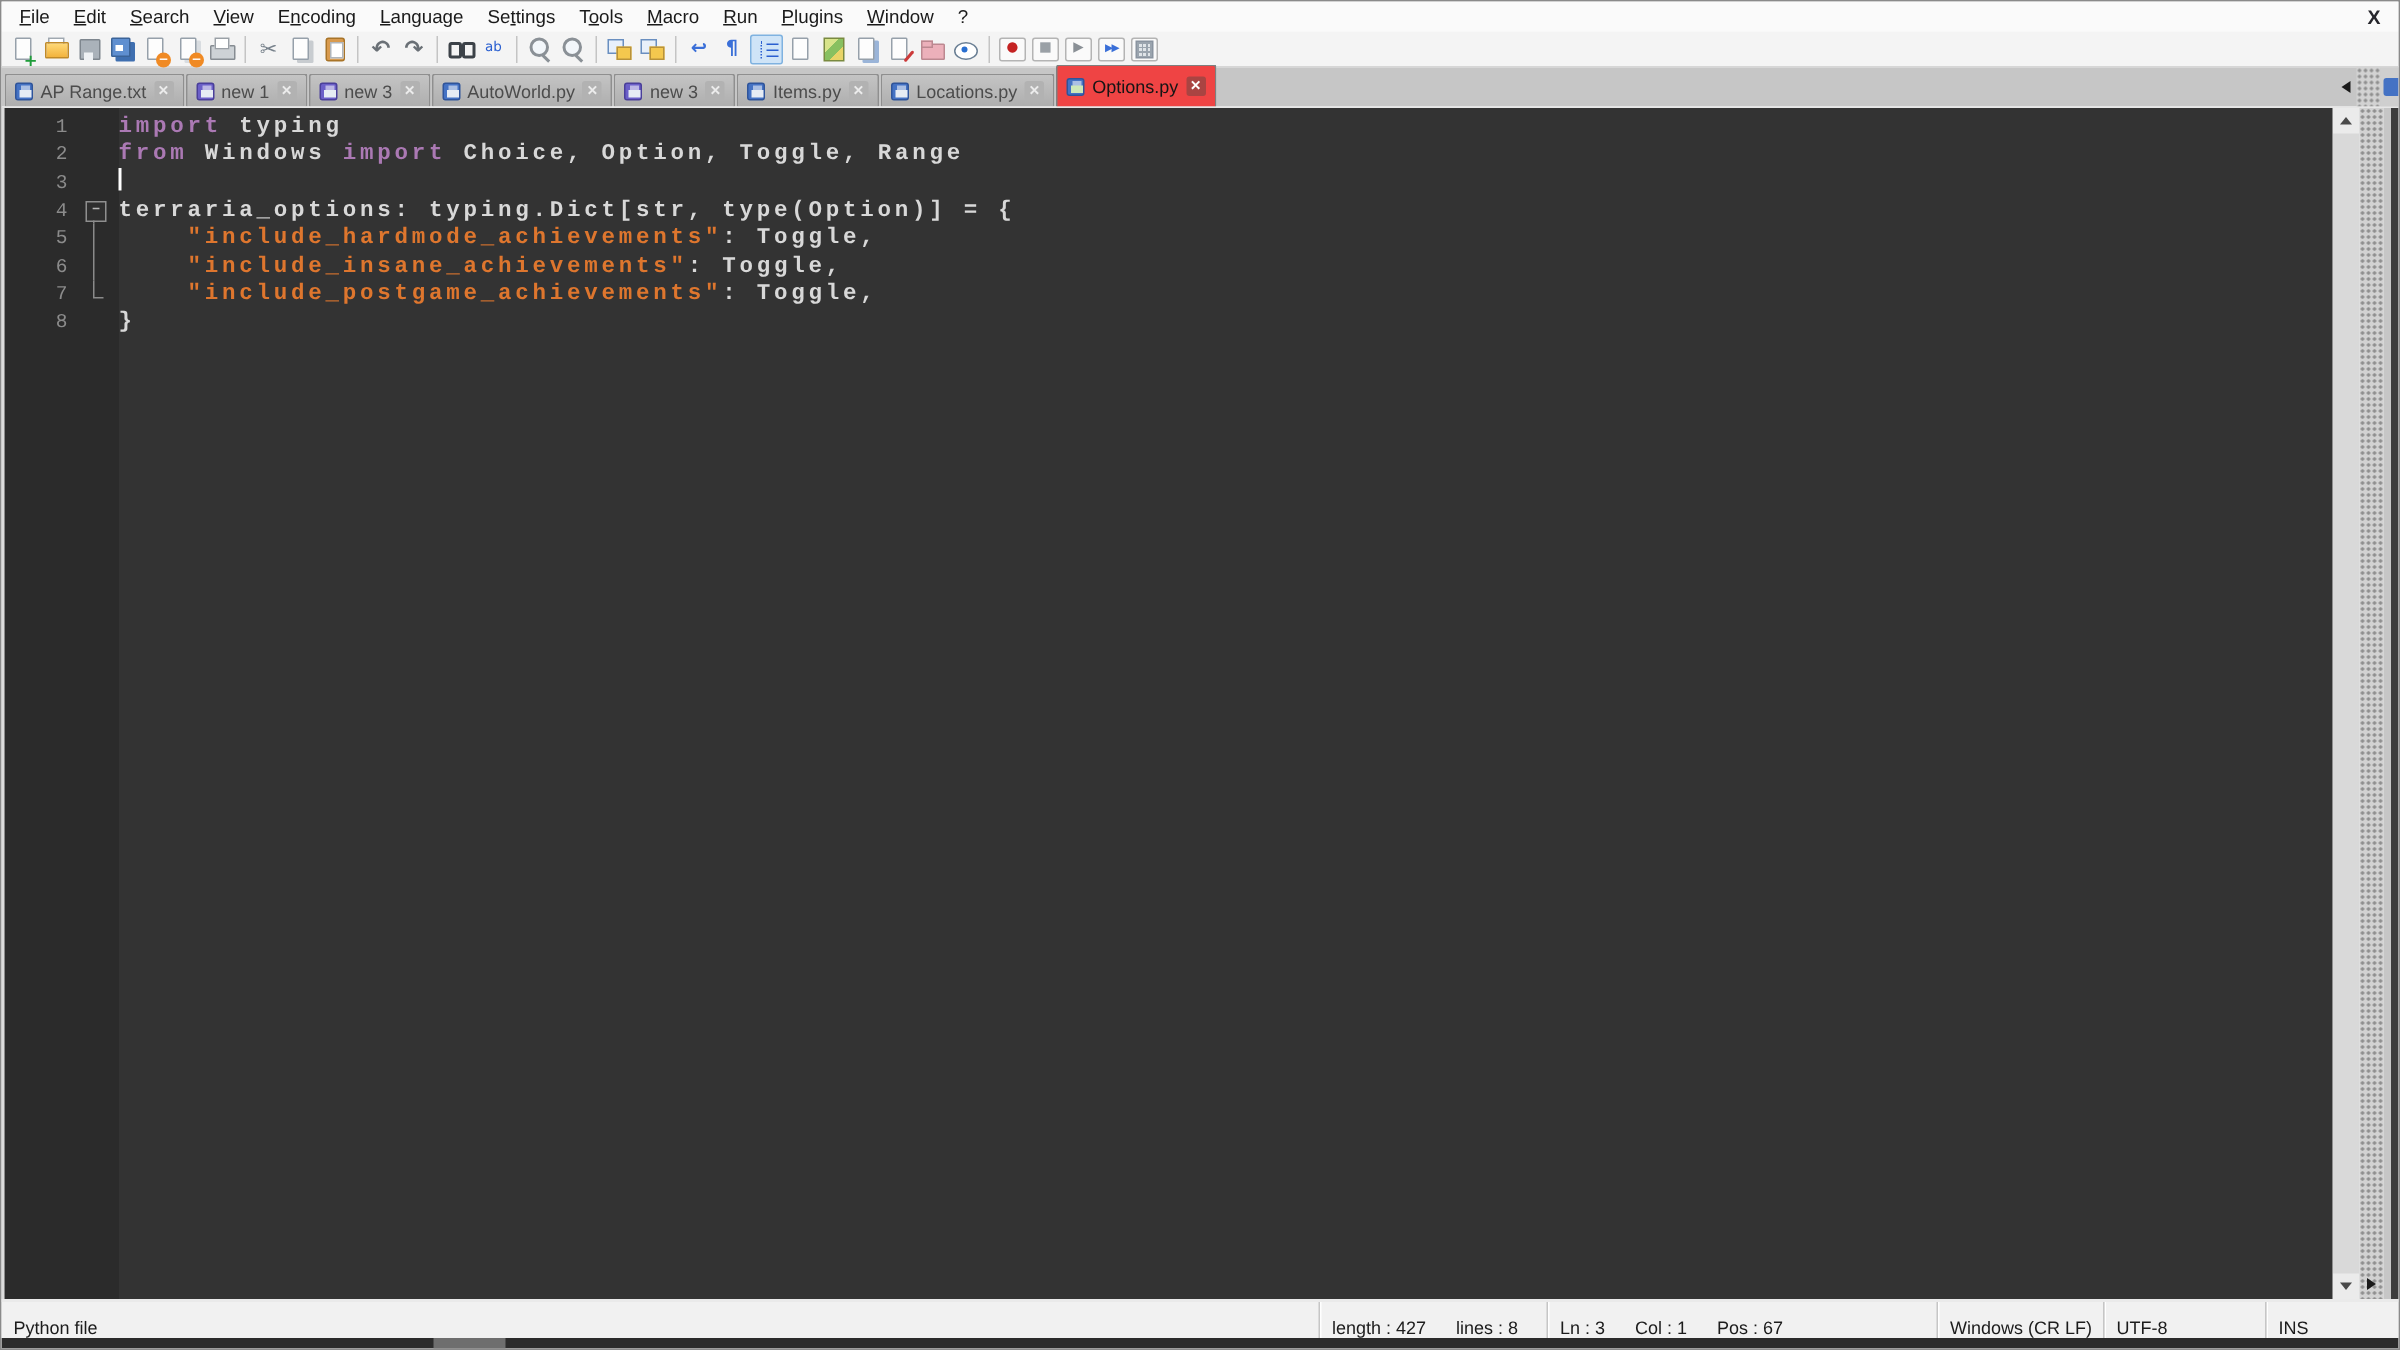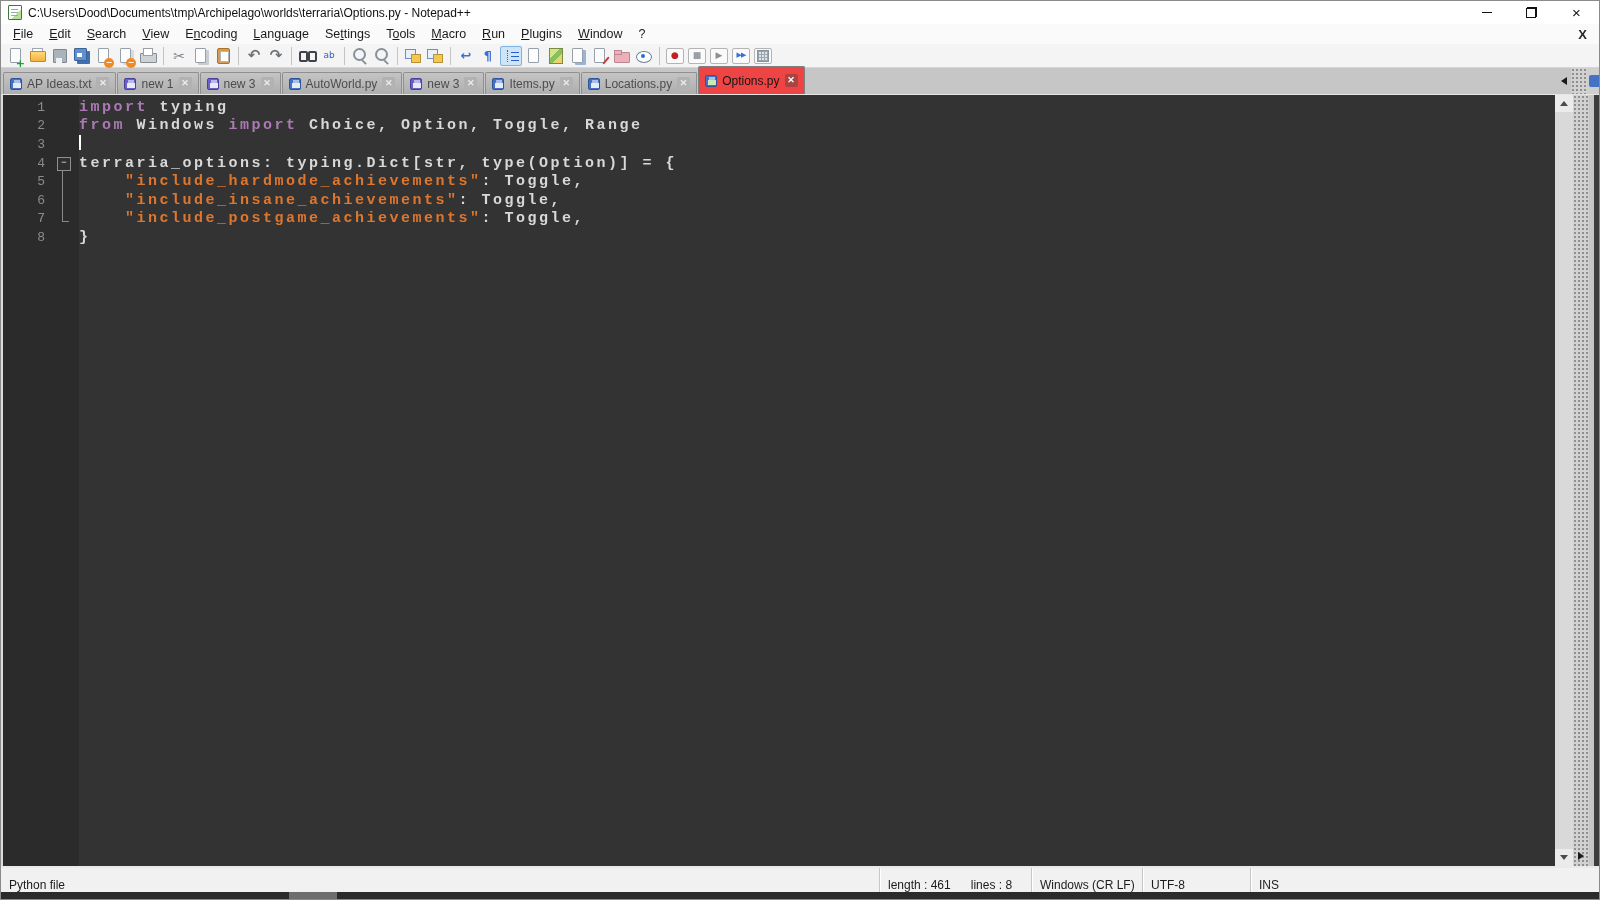--- a/index.html
+++ b/index.html
@@ -140,33 +140,20 @@
   .sb-part{margin-right:20px;white-space:nowrap}
 
   .bottomstrip{height:7px;background:#2b2b2b;position:relative;flex:0 0 auto}
   .bottomstrip::before{content:"";position:absolute;left:288px;top:0;bottom:0;width:48px;background:#6e6e6e}
 </style>
 </head>
 <body>
 
 <div class="win">
 
-  <div class="titlebar">
-    <span class="appicon"></span>
-    <span class="title">C:\Users\Dood\Documents\tmp\Archipelago\worlds\terraria\Options.py - Notepad++</span>
-    <div class="wctrls">
-      <span class="wbtn">
-          <span class="glyph-min"></span>
-        </span>
-      <span class="wbtn">
-          <span class="glyph-restore"></span>
-        </span>
-      <span class="wbtn cls">×</span>
-    </div>
-  </div>
 
   <div class="menubar">
     <span id="menu-items"><span class="menu-item"><u>F</u>ile</span><span class="menu-item"><u>E</u>dit</span><span class="menu-item"><u>S</u>earch</span><span class="menu-item"><u>V</u>iew</span><span class="menu-item">E<u>n</u>coding</span><span class="menu-item"><u>L</u>anguage</span><span class="menu-item">Se<u>t</u>tings</span><span class="menu-item">T<u>o</u>ols</span><span class="menu-item"><u>M</u>acro</span><span class="menu-item"><u>R</u>un</span><span class="menu-item"><u>P</u>lugins</span><span class="menu-item"><u>W</u>indow</span><span class="menu-item">?</span></span>
     <span class="menu-close">X</span>
   </div>
 
   <div class="toolbar" id="toolbar">
       <span class="tbi k-new"></span>
       <span class="tbi k-open"></span>
       <span class="tbi k-save"></span>
@@ -205,21 +192,21 @@
       <span class="tbi k-stop">■</span>
       <span class="tbi k-play">▶</span>
       <span class="tbi k-multi">▶▶</span>
       <span class="tbi k-msave"></span>
     </div>
 
   <div class="tabbar">
     <span id="tabs" style="display:flex;align-items:flex-end">
         <div class="tab">
           <span class="floppy f-saved"></span>
-          <span class="tab-label">AP Ideas.txt</span>
+          <span class="tab-label">AP Range.txt</span>
           <span class="tab-close">✕</span>
         </div>
         <div class="tab">
           <span class="floppy f-new"></span>
           <span class="tab-label">new 1</span>
           <span class="tab-close">✕</span>
         </div>
         <div class="tab">
           <span class="floppy f-new"></span>
           <span class="tab-label">new 3</span>
@@ -315,22 +302,27 @@
       <span class="tri-right"></span>
     </div>
     <div class="edge"></div>
   </div>
 
   <div class="statusbar" id="statusbar">
       <div class="sb-sec" style="width: 878px;">
         <span class="sb-part">Python file</span>
       </div>
       <div class="sb-sec" style="width: 152px;">
-        <span class="sb-part">length : 461</span>
+        <span class="sb-part">length : 427</span>
         <span class="sb-part">lines : 8</span>
+      </div>
+      <div class="sb-sec" style="width: 260px;">
+        <span class="sb-part">Ln : 3</span>
+        <span class="sb-part">Col : 1</span>
+        <span class="sb-part">Pos : 67</span>
       </div>
       <div class="sb-sec" style="width: 111px;">
         <span class="sb-part">Windows (CR LF)</span>
       </div>
       <div class="sb-sec" style="width: 108px;">
         <span class="sb-part">UTF-8</span>
       </div>
       <div class="sb-sec grow">
         <span class="sb-part">INS</span>
       </div>

